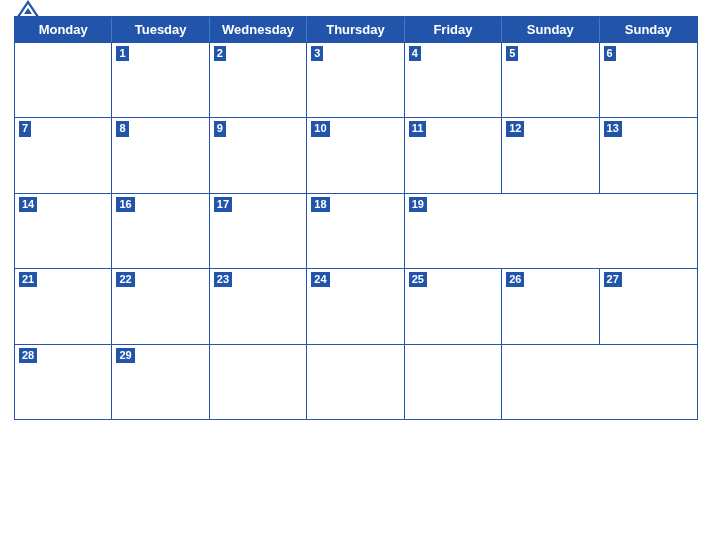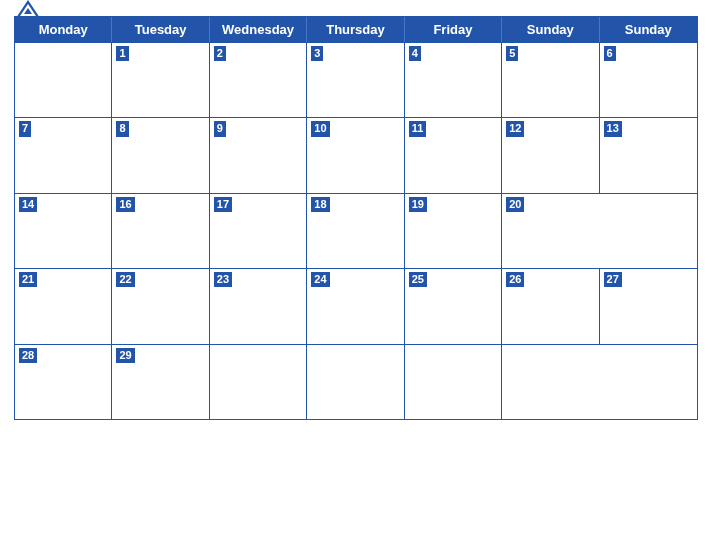--- a/index.html
+++ b/index.html
@@ -198,23 +198,20 @@
           </div>
           <div class="day-cell">
             <div class="day-number">17</div>
           </div>
           <div class="day-cell">
             <div class="day-number">18</div>
           </div>
           <div class="day-cell">
             <div class="day-number">19</div>
           </div>
-          <div class="day-cell">
-            <div class="day-number">20</div>
-          </div>
         </div>
         <div class="week-row">
           <div class="day-cell">
             <div class="day-number">21</div>
           </div>
           <div class="day-cell">
             <div class="day-number">22</div>
           </div>
           <div class="day-cell">
             <div class="day-number">23</div>

